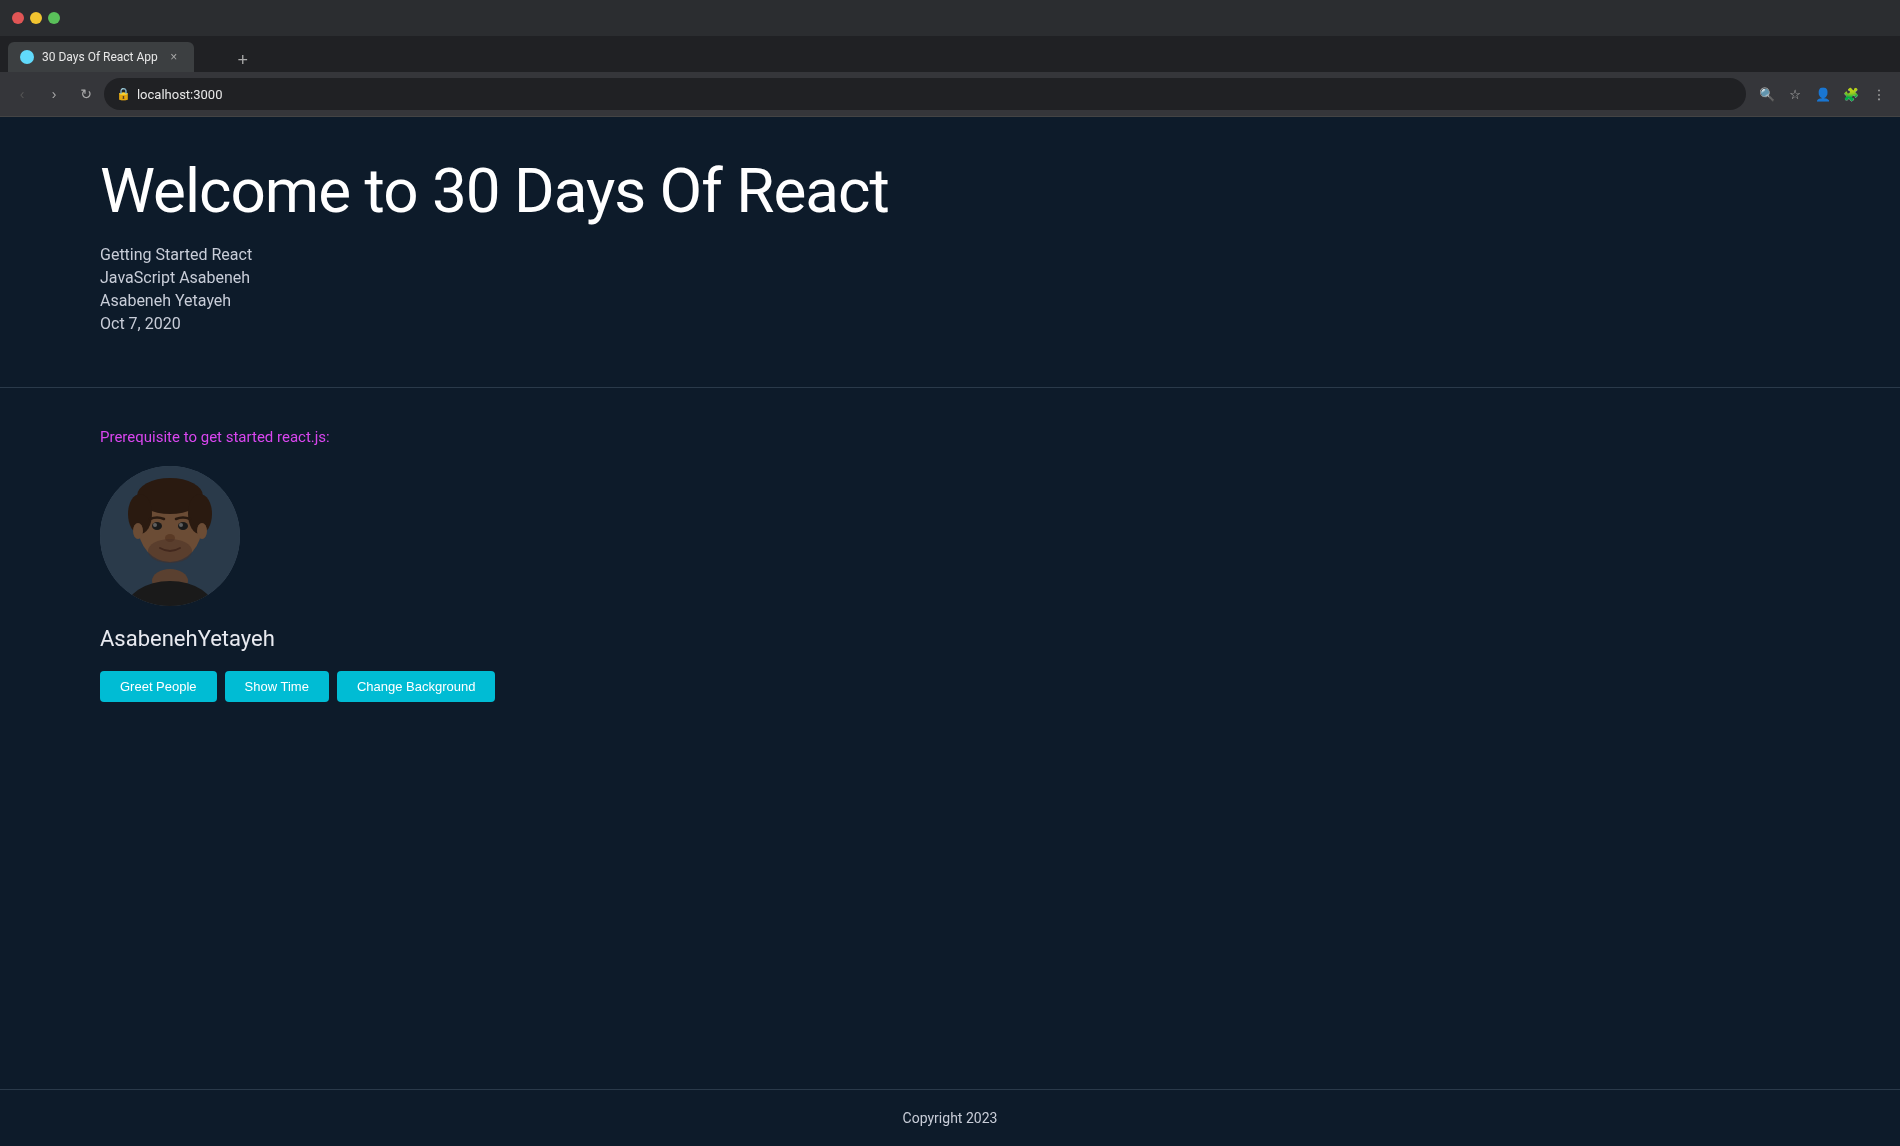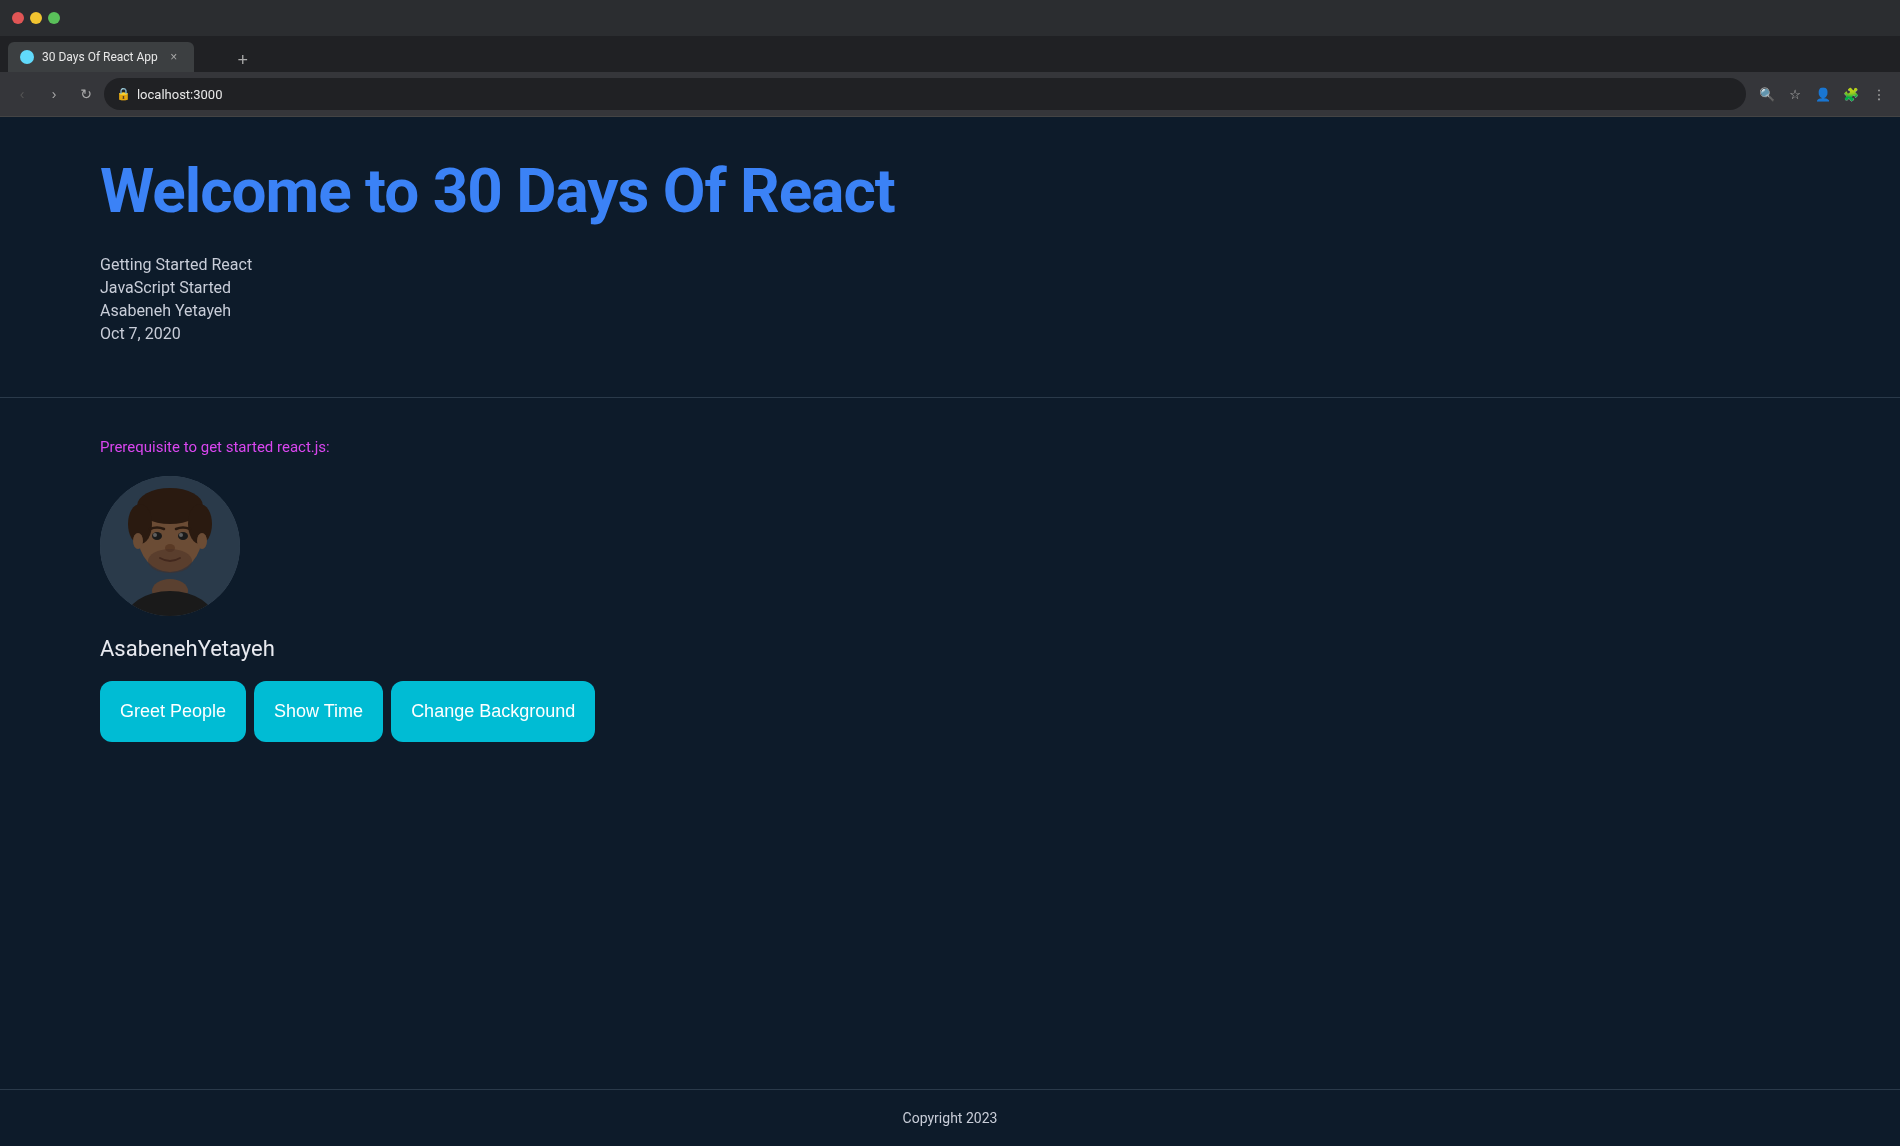--- a/index.html
+++ b/index.html
@@ -200,23 +200,23 @@
       flex: 1;
       padding: 0;
     }
 
     .hero-section {
       padding: 40px 100px 30px 100px;
     }
 
     .hero-title {
       font-size: 62px;
-      font-weight: 700;
-      color: #3b82f6;
-      margin-bottom: 30px;
+      font-weight: 400;
+      color: #ffffff;
+      margin-bottom: 20px;
       letter-spacing: -1px;
       line-height: 1.1;
     }
 
     .subtitle {
       font-size: 16px;
       color: #c8cdd8;
       margin-bottom: 4px;
     }
 
@@ -275,26 +275,26 @@
       margin: 16px 0 20px 0;
     }
 
     .buttons-row {
       display: flex;
       gap: 8px;
       flex-wrap: wrap;
     }
 
     .btn-action {
-      padding: 20px 20px;
-      border: none;
-      border-radius: 12px;
+      padding: 8px 20px;
+      border: none;
+      border-radius: 4px;
       background: #00bcd4;
       color: #ffffff;
-      font-size: 18px;
+      font-size: 13px;
       cursor: pointer;
       transition: background 0.2s;
     }
 
     .page-footer {
       border-top: 1px solid #2a3a4a;
       padding: 20px;
       text-align: center;
       font-size: 14px;
       color: #c8cdd8;
@@ -342,21 +342,21 @@
     </div>
   </div>
 </div>
 
 <div class="page-content">
   <div class="page-main">
 
     <div class="hero-section">
       <h1 class="hero-title">Welcome to 30 Days Of React</h1>
       <p class="subtitle">Getting Started React</p>
-      <p class="subtitle">JavaScript Started</p>
+      <p class="subtitle">JavaScript Asabeneh</p>
       <p class="subtitle">Asabeneh Yetayeh</p>
       <p class="subtitle">Oct 7, 2020</p>
     </div>
 
     <hr class="divider">
 
     <div class="content-section">
       <p class="prerequisite-text">Prerequisite to get started react.js:</p>
 
       <div class="avatar-container">

